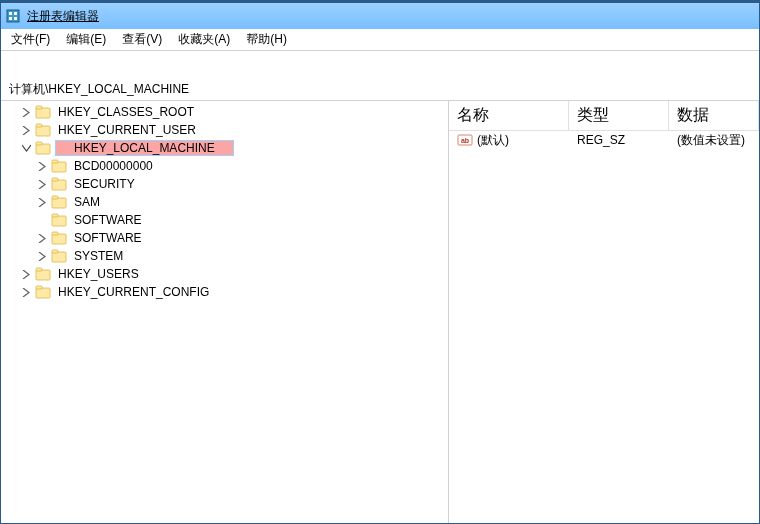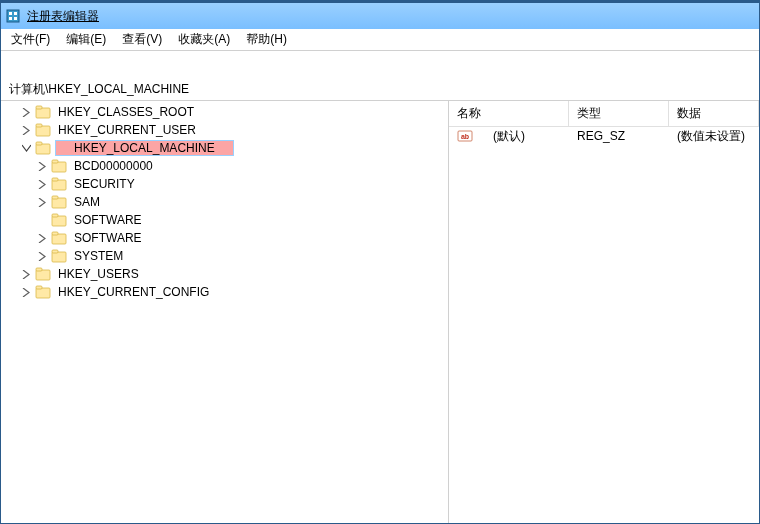--- a/index.html
+++ b/index.html
@@ -8,25 +8,25 @@
   .titlebar { height: 26px; background: linear-gradient(#9ad0ff, #7abfff); display: flex; align-items: center; padding: 0 4px; color: #000; font-size: 12px; text-decoration: underline; }
   .titlebar .app-icon { width: 16px; height: 16px; margin-right: 6px; display:flex; align-items:center; justify-content:center; }
   .menubar { height: 22px; background: #fff; display: flex; align-items: center; border-bottom: 1px solid #d0d0d0; padding: 5px 2px; }
   .menubar .menu-item { padding: 2px 8px; cursor: default; }
   .addressbar { height: 22px; background: #fff; border-bottom: 1px solid #d0d0d0; display: flex; align-items: center; padding: 0 8px; margin-top: 28px; }
   .addressbar input { flex: 1; border: none; outline: none; font: inherit; font-size: 12px; }
   .content { flex: 1; display: flex; min-height: 0; }
   .tree-pane { width: 448px; border-right: 1px solid #d0d0d0; overflow: auto; padding-top: 2px; position: relative; }
   .list-pane { flex: 1; display: flex; flex-direction: column; overflow: hidden; }
   .list-header { display: flex; border-bottom: 1px solid #e0e0e0; background: #fff; }
-  .list-header .col { padding: 4px 8px; border-right: 1px solid #e0e0e0; font-size: 12px; }
+  .list-header .col { padding: 4px 8px; border-right: 1px solid #e0e0e0; font-size: 16px; }
   .list-body { flex: 1; overflow: auto; }
   .list-row { display: flex; align-items: center; height: 18px; }
   .list-row .cell { padding: 1px 8px; font-size: 12px; white-space: nowrap; overflow: hidden; }
-  .list-row .name-cell { display: flex; align-items: center; gap: 16px; }
+  .list-row .name-cell { display: flex; align-items: center; gap: 0; }
   .col-name, .cell-name { width: 120px; }
   .col-type, .cell-type { width: 100px; }
   .col-data, .cell-data { flex: 1; }
 
   .tree-node { }
   .node-row { display: flex; align-items: center; height: 18px; white-space: nowrap; cursor: default; }
   .expander { width: 14px; height: 14px; display: inline-flex; align-items: center; justify-content: center; margin-right: 2px; flex-shrink: 0; }
   .expander svg { width: 9px; height: 9px; }
   .folder-icon, .computer-icon, .value-icon { width: 16px; height: 16px; display: inline-flex; align-items: center; justify-content: center; margin-right: 4px; flex-shrink: 0; }
   .node-label { padding: 1px 3px; }

